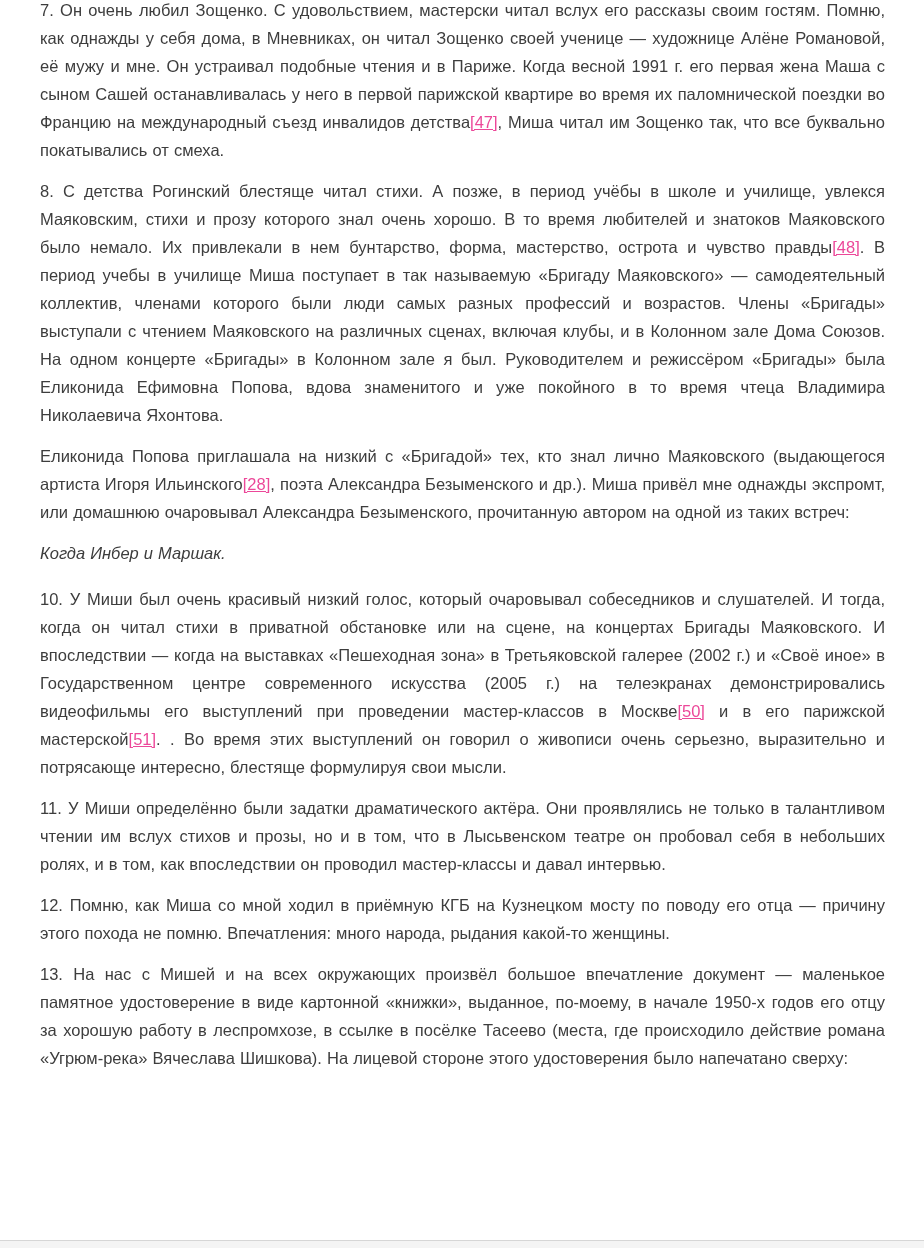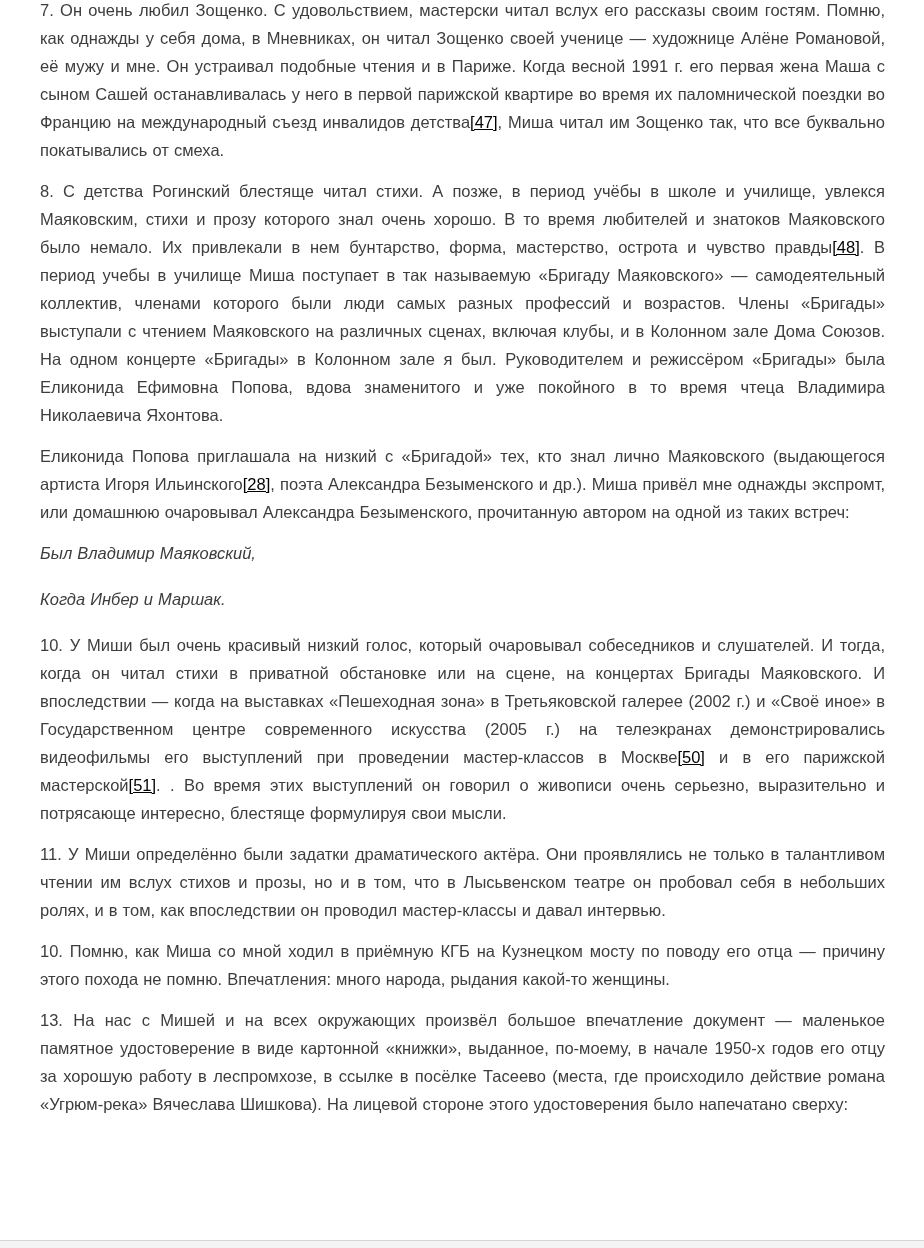--- a/index.html
+++ b/index.html
@@ -35,21 +35,21 @@
     hyphens: auto;
     word-spacing: 0.5px;
   }
   p.verse {
     font-style: italic;
     text-align: left;
     margin-bottom: 18px;
     hyphens: none;
   }
   a.footnote {
-    color: #000000;
+    color: #ec4899;
     text-decoration: underline;
     cursor: pointer;
   }
   .bottom-strip {
     position: absolute;
     left: 0;
     right: 0;
     bottom: 0;
     height: 7px;
     background: #f4f4f4;
@@ -57,22 +57,21 @@
   }
 </style>
 </head>
 <body>
 
 <div class="article">
   <div class="article-inner" id="article-root">
       <p class="para"><span>7. Он очень любил Зощенко. С удовольствием, мастерски читал вслух его рассказы своим гостям. Помню, как однажды у себя дома, в Мневниках, он читал Зощенко своей ученице — художнице Алёне Романовой, её мужу и мне. Он устраивал подобные чтения и в Париже. Когда весной 1991 г. его первая жена Маша с сыном Сашей останавливалась у него в первой парижской квартире во время их паломнической поездки во Францию на международный съезд инвалидов детства</span><a class="footnote" href="#">[47]</a><span>, Миша читал им Зощенко так, что все буквально покатывались от смеха.</span></p>
       <p class="para"><span>8. С детства Рогинский блестяще читал стихи. А позже, в период учёбы в школе и училище, увлекся Маяковским, стихи и прозу которого знал очень хорошо. В то время любителей и знатоков Маяковского было немало. Их привлекали в нем бунтарство, форма, мастерство, острота и чувство правды</span><a class="footnote" href="#">[48]</a><span>. В период учебы в училище Миша поступает в так называемую «Бригаду Маяковского» — самодеятельный коллектив, членами которого были люди самых разных профессий и возрастов. Члены «Бригады» выступали с чтением Маяковского на различных сценах, включая клубы, и в Колонном зале Дома Союзов. На одном концерте «Бригады» в Колонном зале я был. Руководителем и режиссёром «Бригады» была Еликонида Ефимовна Попова, вдова знаменитого и уже покойного в то время чтеца Владимира Николаевича Яхонтова.</span></p>
       <p class="para"><span>Еликонида Попова приглашала на низкий с «Бригадой» тех, кто знал лично Маяковского (выдающегося артиста Игоря Ильинского</span><a class="footnote" href="#">[28]</a><span>, поэта Александра Безыменского и др.). Миша привёл мне однажды экспромт, или домашнюю очаровывал Александра Безыменского, прочитанную автором на одной из таких встреч:</span></p>
-      <p class="para verse"><span>Был Владимир Маяковский,</span></p>
       <p class="para verse"><span>Когда Инбер и Маршак.</span></p>
       <p class="para"><span>10. У Миши был очень красивый низкий голос, который очаровывал собеседников и слушателей. И тогда, когда он читал стихи в приватной обстановке или на сцене, на концертах Бригады Маяковского. И впоследствии — когда на выставках «Пешеходная зона» в Третьяковской галерее (2002 г.) и «Своё иное» в Государственном центре современного искусства (2005 г.) на телеэкранах демонстрировались видеофильмы его выступлений при проведении мастер-классов в Москве</span><a class="footnote" href="#">[50]</a><span> и в его парижской мастерской</span><a class="footnote" href="#">[51]</a><span>. . Во время этих выступлений он говорил о живописи очень серьезно, выразительно и потрясающе интересно, блестяще формулируя свои мысли.</span></p>
       <p class="para"><span>11. У Миши определённо были задатки драматического актёра. Они проявлялись не только в талантливом чтении им вслух стихов и прозы, но и в том, что в Лысьвенском театре он пробовал себя в небольших ролях, и в том, как впоследствии он проводил мастер-классы и давал интервью.</span></p>
-      <p class="para"><span>10. Помню, как Миша со мной ходил в приёмную КГБ на Кузнецком мосту по поводу его отца — причину этого похода не помню. Впечатления: много народа, рыдания какой-то женщины.</span></p>
+      <p class="para"><span>12. Помню, как Миша со мной ходил в приёмную КГБ на Кузнецком мосту по поводу его отца — причину этого похода не помню. Впечатления: много народа, рыдания какой-то женщины.</span></p>
       <p class="para"><span>13. На нас с Мишей и на всех окружающих произвёл большое впечатление документ — маленькое памятное удостоверение в виде картонной «книжки», выданное, по-моему, в начале 1950-х годов его отцу за хорошую работу в леспромхозе, в ссылке в посёлке Тасеево (места, где происходило действие романа «Угрюм-река» Вячеслава Шишкова). На лицевой стороне этого удостоверения было напечатано сверху:</span></p>
     </div>
 </div>
 
 <div class="bottom-strip"></div>
 
 </body></html>

